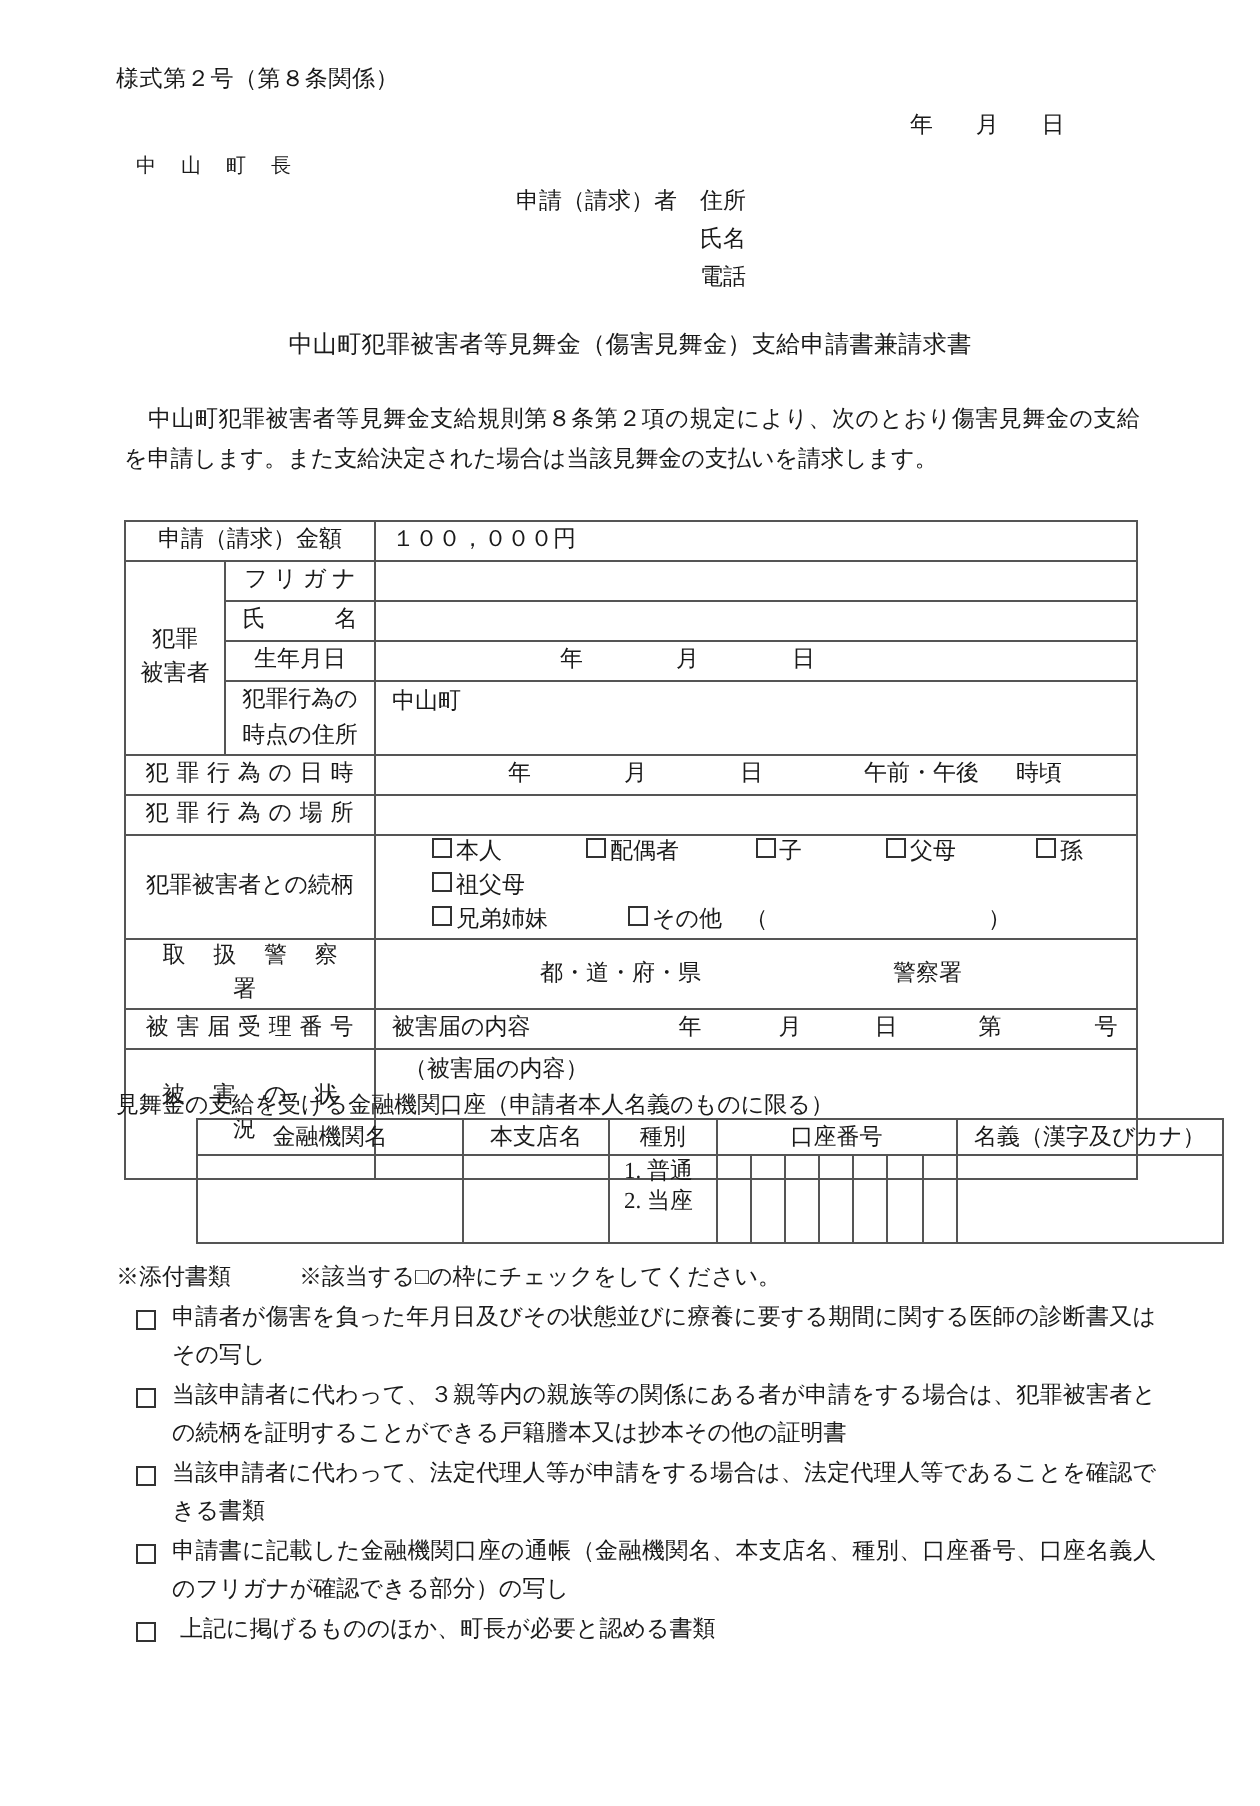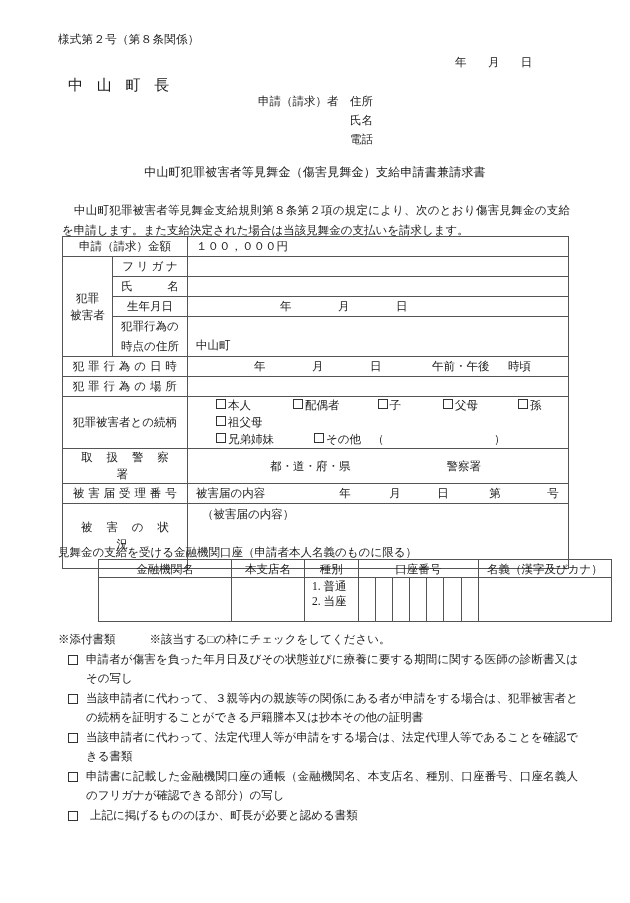--- a/index.html
+++ b/index.html
@@ -34,21 +34,21 @@
     position: absolute;
     left: 455px; top: 55px;
     font-size: 11.5px;
     white-space: nowrap;
   }
   .date-line span { display:inline-block; }
   .date-line .g { width: 30px; }
   .addressee {
     position: absolute;
     left: 68px; top: 76px;
-    font-size: 15px;
+    font-size: 10px;
     letter-spacing: 5px;
     white-space: nowrap;
   }
   .applicant-block {
     position: absolute;
     left: 258px; top: 92px;
     font-size: 11.5px;
     line-height: 19px;
     white-space: nowrap;
   }
@@ -70,21 +70,21 @@
     left: 62px; top: 200px;
     width: 508px;
     font-size: 11.5px;
     line-height: 20px;
     text-indent: 12px;
     text-align: justify;
   }
   
   table.main {
     position: absolute;
-    left: 62px; top: 236px;
+    left: 62px; top: 260px;
     width: 506px;
     border-collapse: collapse;
     table-layout: fixed;
     font-size: 11.5px;
   }
   table.main td {
     border: 1px solid #555;
     padding: 0 4px;
     vertical-align: middle;
     height: 19px;
@@ -217,21 +217,21 @@
         <td></td>
       </tr>
       <tr>
         <td class="lbl-c">生年月日</td>
         <td>
           <span class="ymd"><span class="s1"></span><span class="s2">年</span><span class="s3">月</span><span>日</span></span>
         </td>
       </tr>
       <tr>
         <td class="lbl-c" style="border-bottom:none; height:18px;">犯罪行為の</td>
-        <td rowspan="2" class="val-pad" style="vertical-align:top; padding-top:20px;">中山町</td>
+        <td rowspan="2" class="val-pad" style="vertical-align:top; padding-top:2px;">中山町</td>
       </tr>
       <tr>
         <td class="lbl-c" style="border-top:none; height:18px;">時点の住所</td>
       </tr>
       <tr>
         <td class="lbl-c sp-nar" colspan="2">犯 罪 行 為 の 日 時</td>
         <td>
           <span class="ymd"><span class="s1" style="width:62px"></span><span class="s2">年</span><span class="s3">月</span><span class="s4">日</span><span class="s4" style="width:76px">午前・午後</span><span>時頃</span></span>
         </td>
       </tr>

